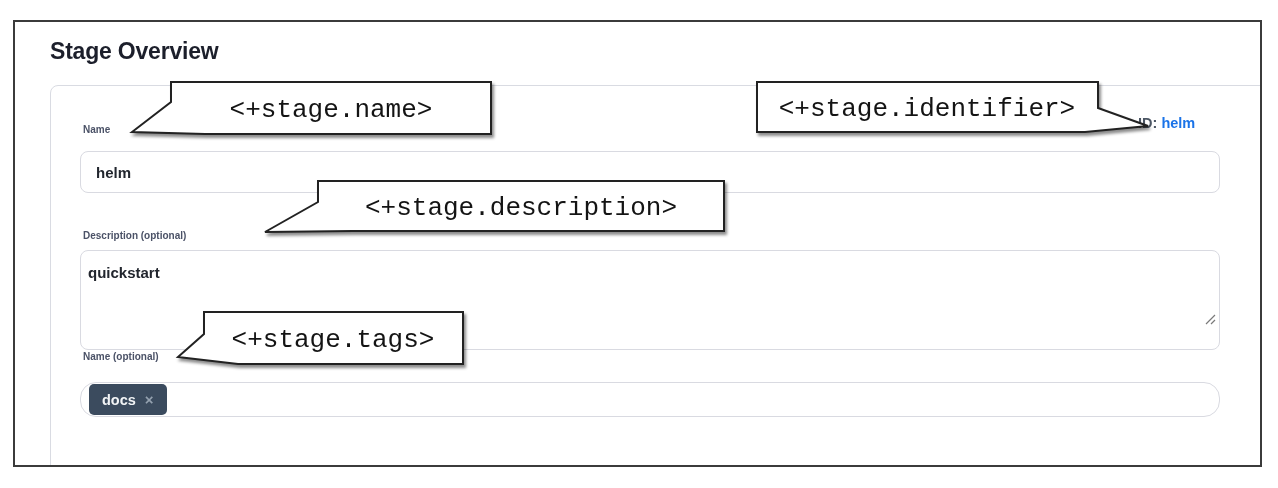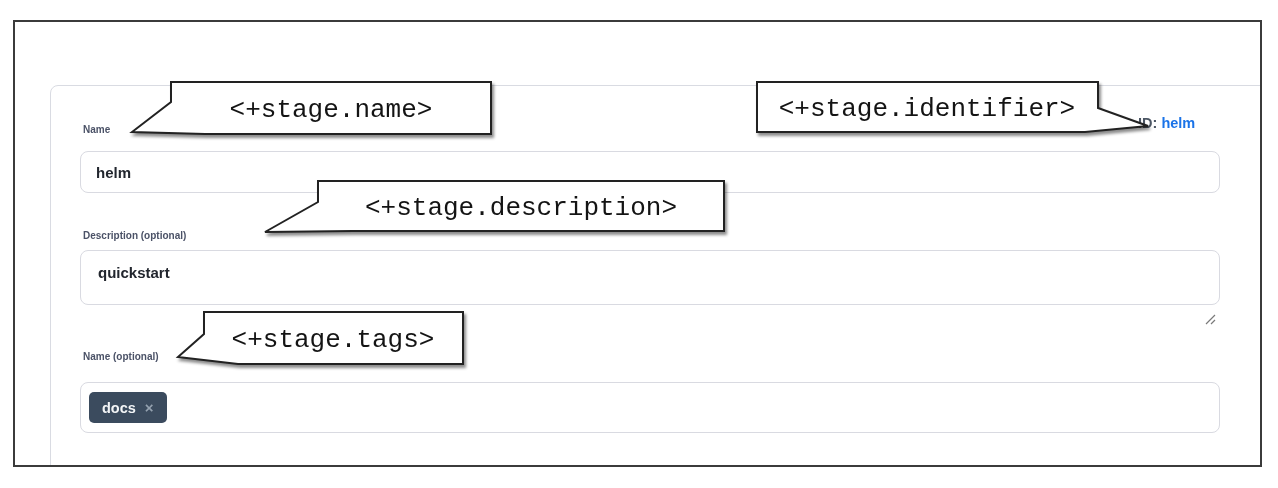--- a/index.html
+++ b/index.html
@@ -71,37 +71,37 @@
     color: #22262e;
     outline: none;
   }
   .name-input {
     top: 129px;
     height: 42px;
     padding: 0 15px;
   }
   .desc-textarea {
     top: 228px;
-    height: 55px;
-    padding: 12px 17px;
+    height: 100px;
+    padding: 12px 7px;
     resize: none;
     line-height: 1.3;
   }
   .resize-handle {
     position: absolute;
     left: 1188px; top: 290px;
     width: 14px; height: 14px;
     cursor: nwse-resize;
   }
   .tags-input {
     position: absolute;
     left: 65px; top: 360px;
-    width: 1140px; height: 51px;
+    width: 1140px; height: 35px;
     border: 1px solid #d9dae1;
-    border-radius: 8px;
+    border-radius: 16px;
     background: #ffffff;
     display: flex;
     align-items: center;
     padding: 6px 8px;
     cursor: text;
   }
   .tag-chip {
     display: inline-flex;
     align-items: center;
     gap: 9px;
@@ -137,20 +137,21 @@
     fill: #141414;
     text-anchor: middle;
   }
 </style>
 </head>
 <body>
 
 <div class="page-root">
   <div class="frame">
 
+    <h2 class="page-title">Stage Overview</h2>
 
     <div class="card"></div>
 
     <label class="field-label name-label">Name</label>
     <input class="text-input name-input" type="text" value="helm" style="">
 
     <div class="id-line"><span>ID:</span>&nbsp;<span class="id-link">helm</span></div>
 
     <label class="field-label desc-label">Description (optional)</label>
     <textarea class="text-input desc-textarea" style="">quickstart</textarea>

